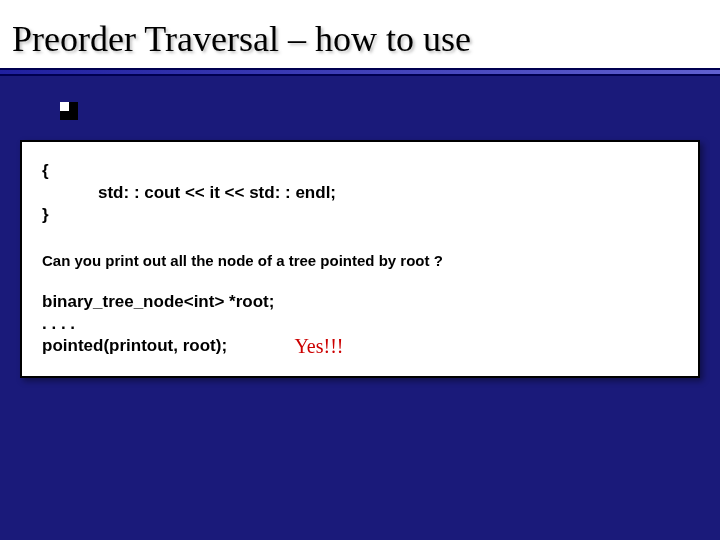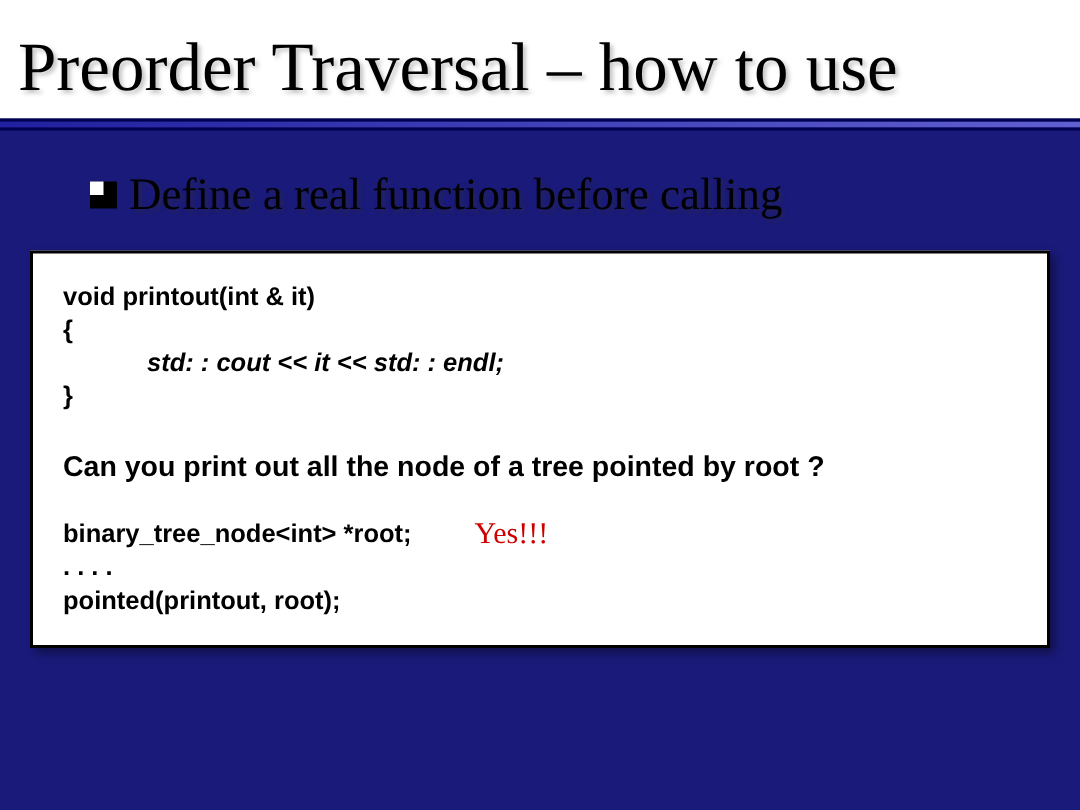--- a/index.html
+++ b/index.html
@@ -13,21 +13,21 @@
       background: #1a1a7a;
       font-family: 'Times New Roman', serif;
       overflow: hidden;
       position: relative;
     }
     .title-area {
       background: #ffffff;
       padding: 18px 12px 8px 12px;
     }
     .title {
-      font-size: 46px;
+      font-size: 36px;
       color: #000000;
       font-family: 'Times New Roman', serif;
       text-shadow: 2px 2px 3px rgba(100,100,100,0.4);
     }
     .divider-band {
       height: 8px;
       background: linear-gradient(to right, #2020a0, #6060d0);
       border-top: 2px solid #000050;
       border-bottom: 2px solid #000050;
     }
@@ -74,34 +74,34 @@
       font-size: 17px;
       font-weight: bold;
       color: #000000;
       line-height: 1.3;
     }
     .code-indent-1 {
       padding-left: 28px;
     }
     .code-indent-2 {
       padding-left: 56px;
-      font-style: italic;
     }
     .spacer {
       height: 22px;
     }
     .question-line {
-      font-size: 19px;
+      font-size: 15px;
       font-weight: bold;
       color: #000000;
       margin-top: 4px;
     }
     .bottom-row {
       display: flex;
-      gap: 42px;
+      align-items: flex-end;
+      gap: 20px;
     }
     .bottom-code {
       display: flex;
       flex-direction: column;
     }
     .yes-text {
       font-size: 20px;
       color: #cc0000;
       font-family: 'Times New Roman', serif;
       font-weight: normal;
@@ -113,26 +113,24 @@
 
 <div class="title-area">
   <div class="title">Preorder Traversal – how to use</div>
 </div>
 
 <div class="divider-band"></div>
 
 <div class="blue-area">
   <div class="bullet-row">
     <div class="bullet-icon"></div>
-    <div class="bullet-text">Define a real function before calling</div>
   </div>
 </div>
 
 <div class="code-box">
-  <div class="code-line">void printout(int &amp; it)</div>
   <div class="code-line">{</div>
   <div class="code-line code-indent-2">std: : cout &lt;&lt;  it &lt;&lt; std: : endl;</div>
   <div class="code-line">}</div>
 
   <div class="spacer"></div>
 
   <div class="question-line">Can you print out all the node of a tree pointed by root ?</div>
 
   <div class="spacer"></div>
 

